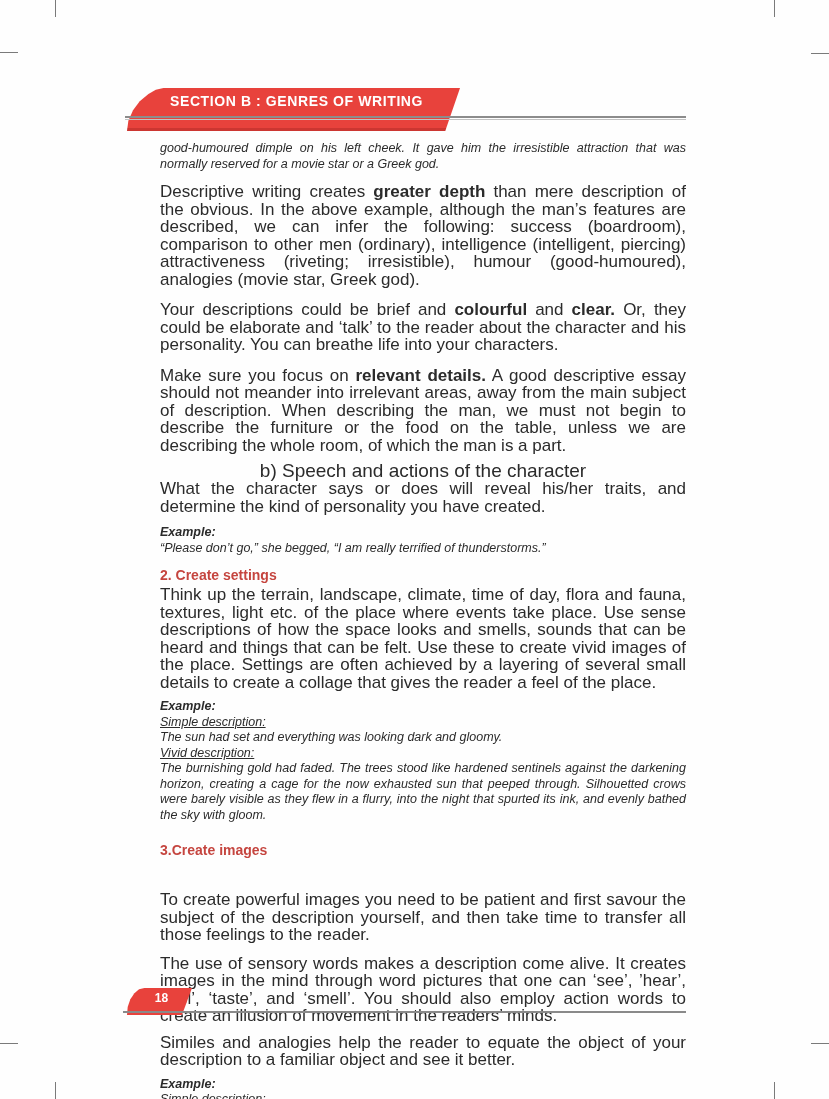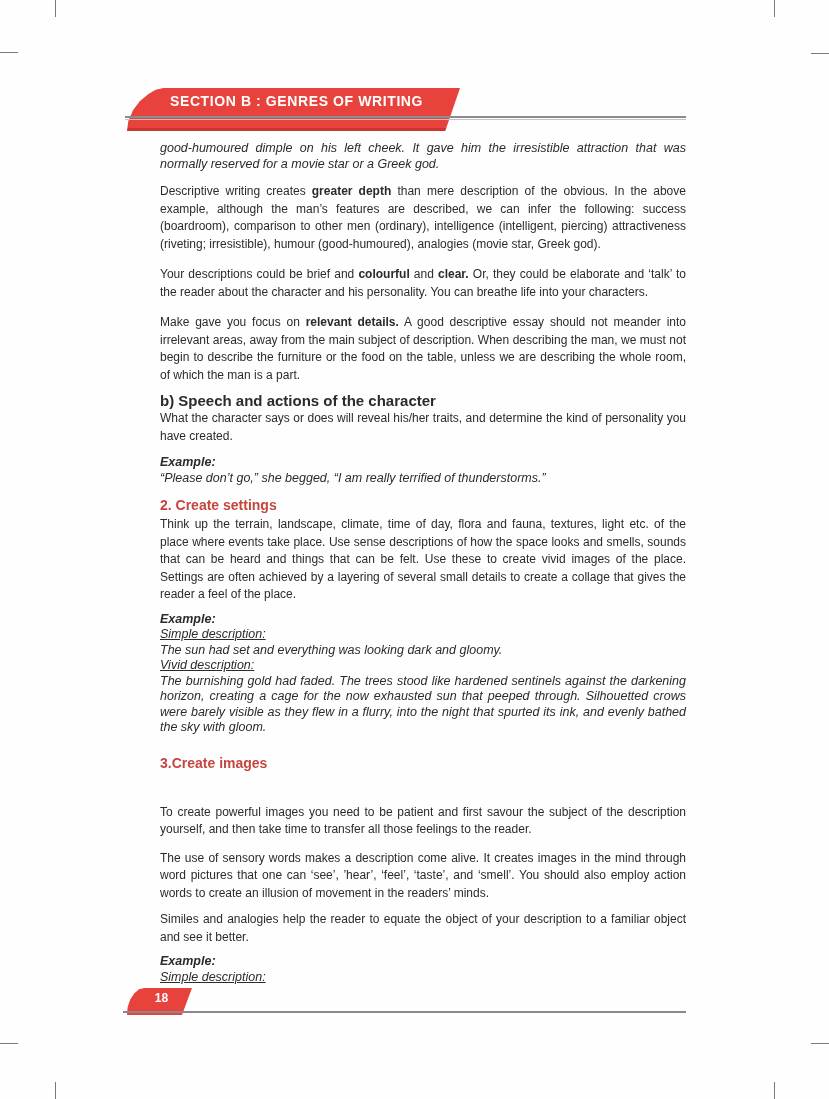--- a/index.html
+++ b/index.html
@@ -45,31 +45,31 @@
   .footer-rule{
     position:absolute;left:123px;top:1011px;width:563px;height:2px;
     background:#8a8a8a;
   }
   
   .content{
     position:absolute;left:160px;top:140px;width:526px;
   }
   .body-text{
     margin:0 0 13px 0;
-    font-size:12px;line-height:17.5px;
+    font-size:17px;line-height:17.5px;
     text-align:justify;
   }
   .body-text b{font-weight:bold;}
   .excerpt{
     margin:0 0 11px 0;
     font-size:12.5px;line-height:16px;
     font-style:italic;text-align:justify;
   }
   .sub-heading{
-    margin:0;font-size:15px;line-height:18px;font-weight:bold;
+    margin:0;font-size:19px;line-height:18px;font-weight:normal;text-align:center;
   }
   .red-heading{
     margin:0 0 2px 0;
     font-size:14px;line-height:18px;font-weight:bold;
     color:var(--heading-red,#c5453f);
   }
   .example{
     margin:0 0 10px 0;
     font-size:12.5px;line-height:15.5px;
     font-style:italic;text-align:justify;
@@ -106,21 +106,21 @@
   </div>
 
   <div class="content">
 
     <p class="excerpt">good-humoured dimple on his left cheek. It gave him the irresistible attraction that was normally reserved for a movie star or a Greek god.</p>
 
     <p class="body-text"><span>Descriptive writing creates </span><b>greater depth</b><span> than mere description of the obvious. In the above example, although the man’s features are described, we can infer the following: success (boardroom), comparison to other men (ordinary), intelligence (intelligent, piercing) attractiveness (riveting; irresistible), humour (good-humoured), analogies (movie star, Greek god).</span></p>
 
     <p class="body-text"><span>Your descriptions could be brief and </span><b>colourful</b><span> and </span><b>clear.</b><span> Or, they could be elaborate and ‘talk’ to the reader about the character and his personality. You can breathe life into your characters.</span></p>
 
-    <p class="body-text mb8"><span>Make gave you focus on </span><b>relevant details.</b><span> A good descriptive essay should not meander into irrelevant areas, away from the main subject of description. When describing the man, we must not begin to describe the furniture or the food on the table, unless we are describing the whole room, of which the man is a part.</span></p>
+    <p class="body-text mb8"><span>Make sure you focus on </span><b>relevant details.</b><span> A good descriptive essay should not meander into irrelevant areas, away from the main subject of description. When describing the man, we must not begin to describe the furniture or the food on the table, unless we are describing the whole room, of which the man is a part.</span></p>
 
     <h3 class="sub-heading">b) Speech and actions of the character</h3>
     <p class="body-text mb10">What the character says or does will reveal his/her traits, and determine the kind of personality you have created.</p>
 
     <div class="example">
       <span class="ex-label">Example:</span>
       <span class="ex-line">“Please don’t go,” she begged, “I am really terrified of thunderstorms.”</span>
     </div>
 
     <h3 class="red-heading">2. Create settings</h3>

